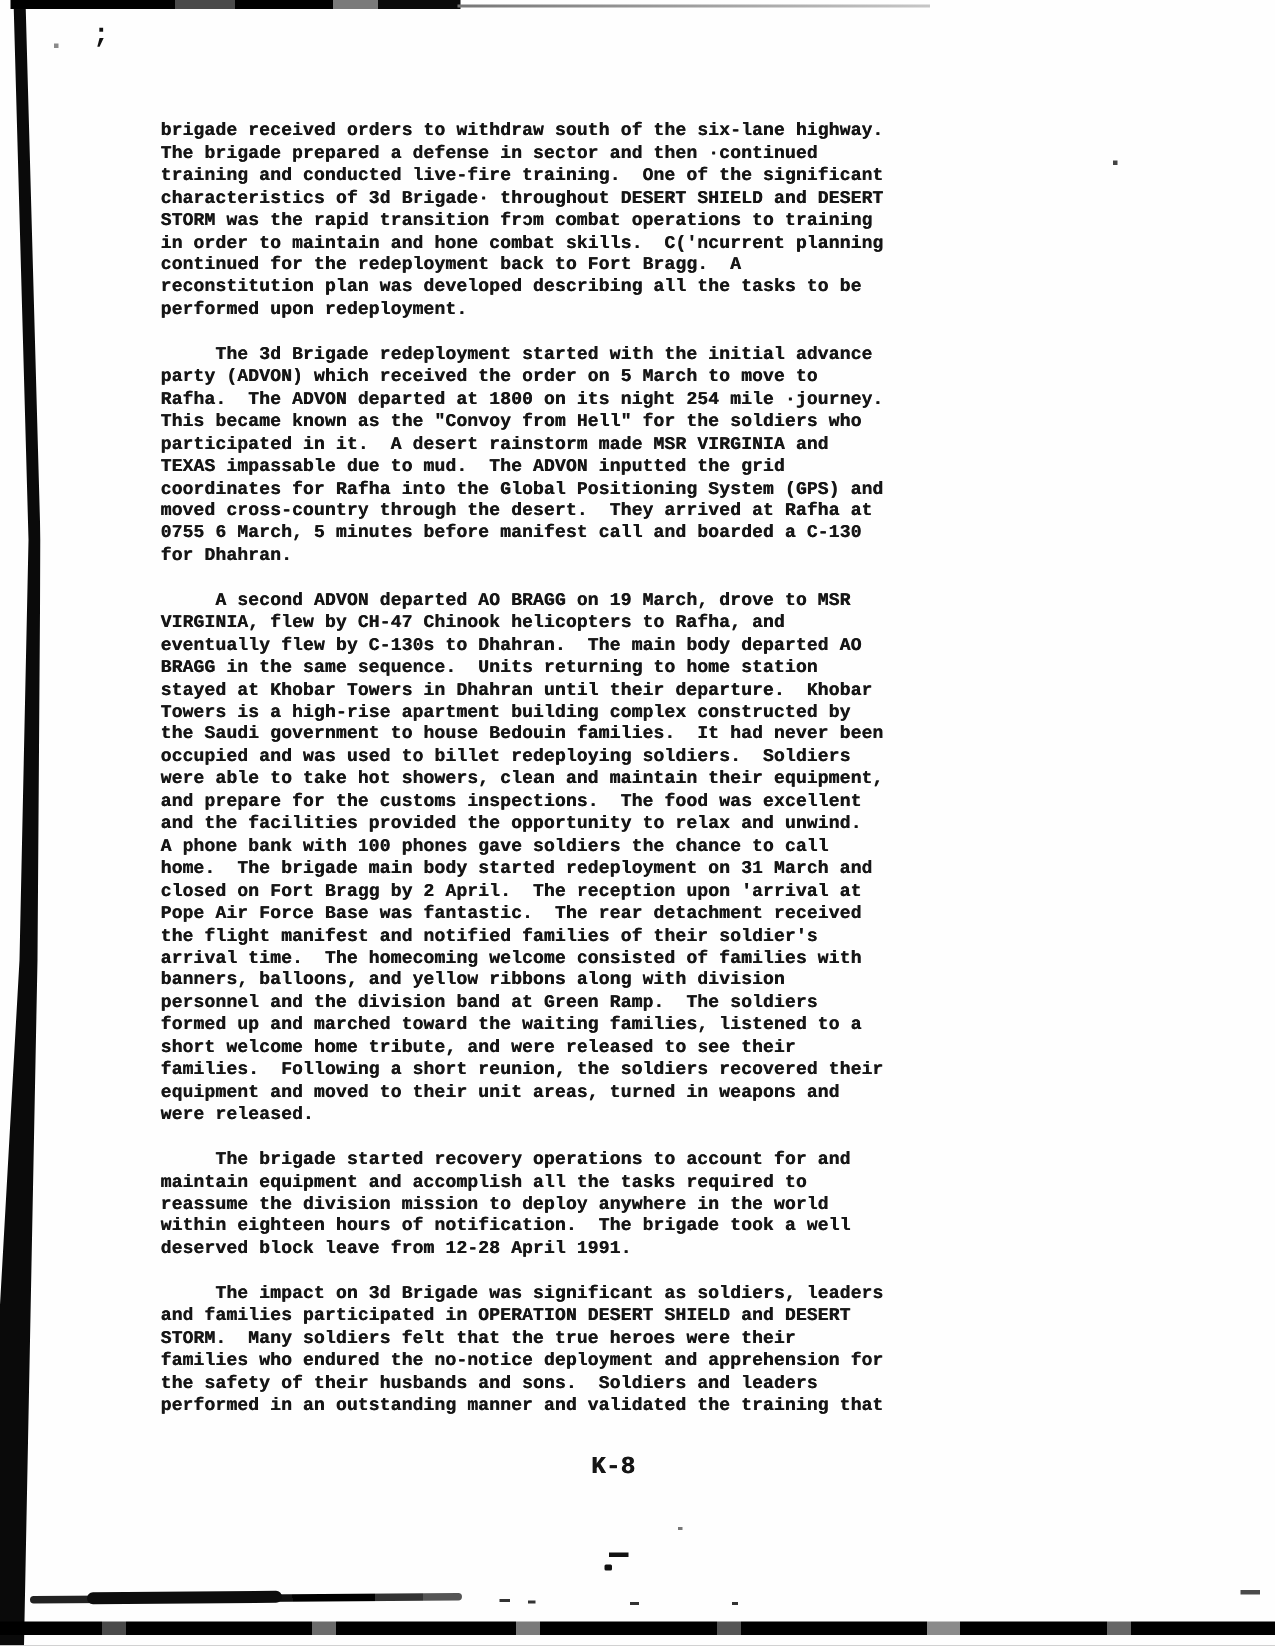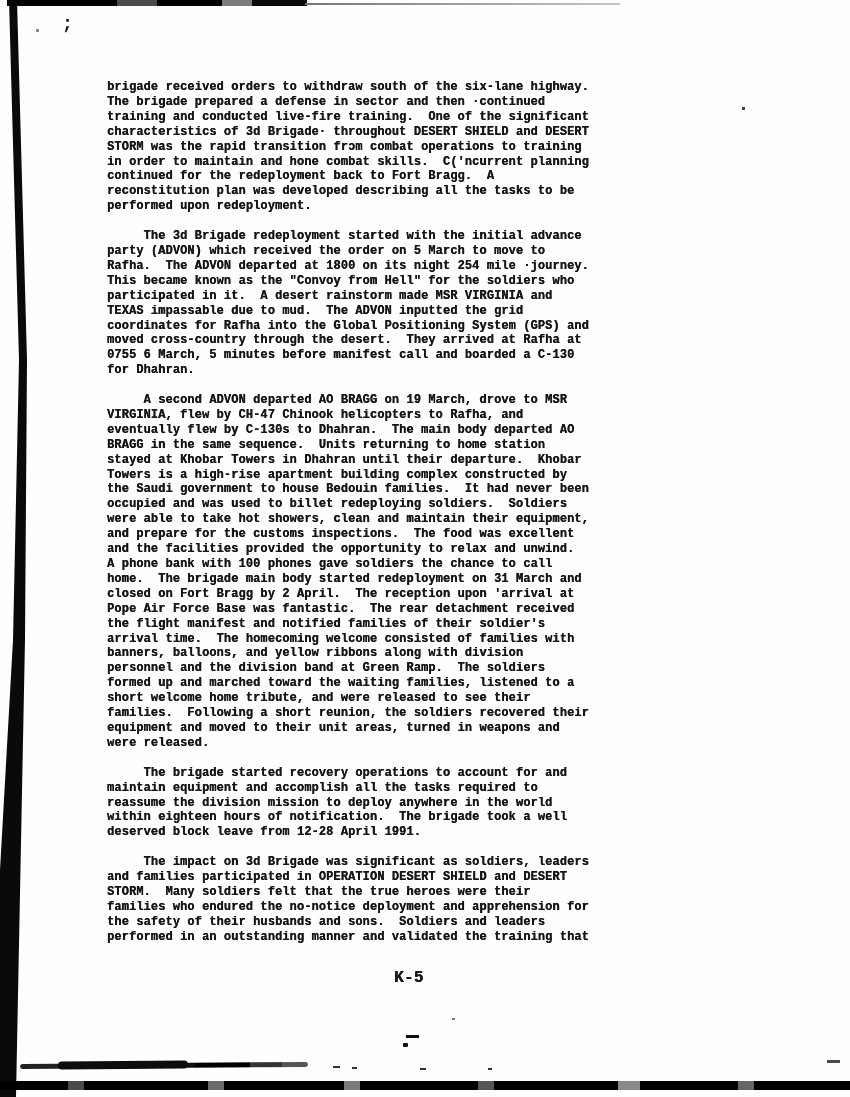--- a/index.html
+++ b/index.html
@@ -177,21 +177,21 @@
 within eighteen hours of notification.  The brigade took a well
 deserved block leave from 12-28 April 1991.
 
      The impact on 3d Brigade was significant as soldiers, leaders
 and families participated in OPERATION DESERT SHIELD and DESERT
 STORM.  Many soldiers felt that the true heroes were their
 families who endured the no-notice deployment and apprehension for
 the safety of their husbands and sons.  Soldiers and leaders
 performed in an outstanding manner and validated the training that</div>
 
-  <div class="footer-page-number">K-5</div>
+  <div class="footer-page-number">K-8</div>
 
   <div class="speck speck-c"></div>
   <div class="speck footer-smudge-dash"></div>
   <div class="speck footer-smudge-dot"></div>
   <div class="speck right-edge-dash"></div>
 
   <div class="streak-main"></div>
   <div class="streak-blob"></div>
   <div class="streak-dot streak-d1"></div>
   <div class="streak-dot streak-d2"></div>

